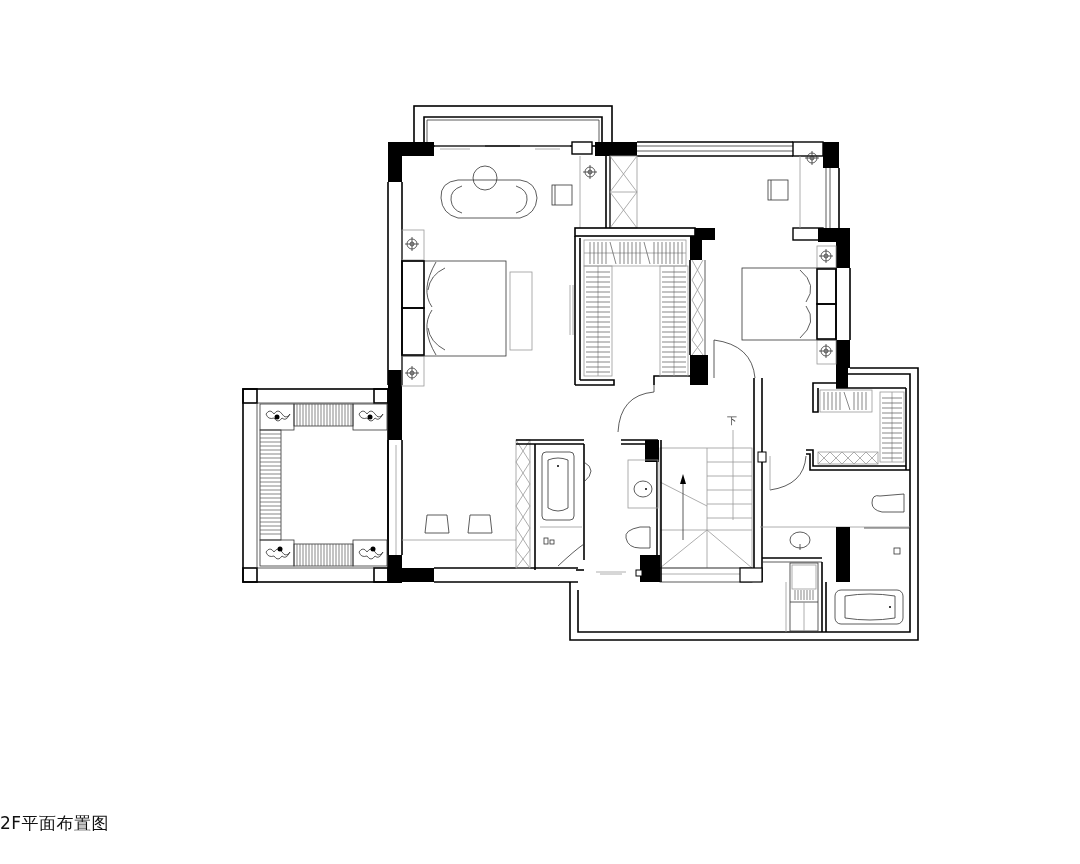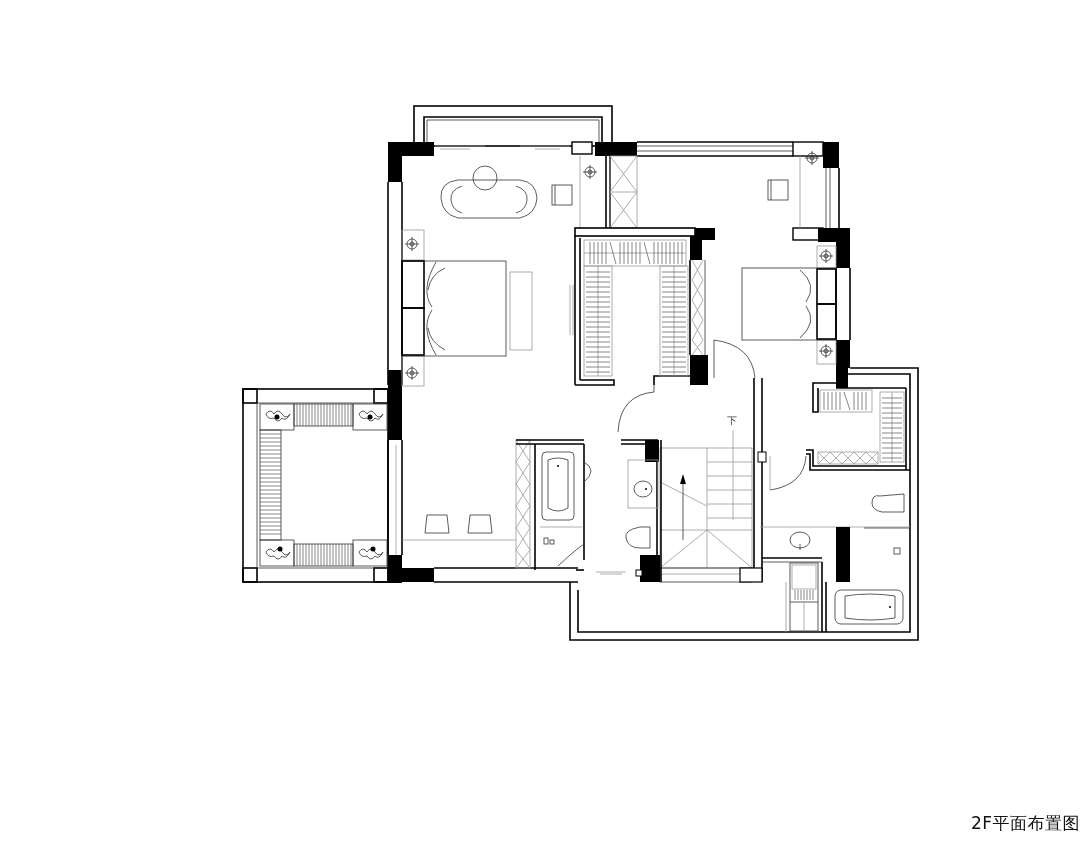--- a/index.html
+++ b/index.html
@@ -1,18 +1,18 @@
 <!DOCTYPE html>
 <html><head>
 <meta charset="utf-8">
 <style>
   html, body { margin: 0; padding: 0; background: #ffffff; }
   body { width: 1080px; height: 864px; position: relative; overflow: hidden; font-family: "DejaVu Sans", sans-serif; }
   #plan { position: absolute; left: 0; top: 0; width: 1080px; height: 864px; }
-  .caption { position: absolute; left: 0; width: 1080px; top: 812px; text-align: right; font-size: 17px; color: #111; letter-spacing: 0.5px; font-family: "DejaVu Sans", sans-serif; }
+  .caption { position: absolute; left: 0; width: 1080px; top: 812px; text-align: left; font-size: 17px; color: #111; letter-spacing: 0.5px; font-family: "DejaVu Sans", sans-serif; }
   .wall { fill: #000; }
   .ln { stroke: #000; fill: none; stroke-width: 1.6; }
   .thin { stroke: #333; fill: none; stroke-width: 0.8; }
   .gray { stroke: #999; fill: none; stroke-width: 0.8; }
   .hatch { stroke: #555; stroke-width: 0.7; }
   .white { fill: #fff; }
   .stair-label { font-size: 10px; fill: #444; font-family: "DejaVu Sans", sans-serif; }
 </style>
 </head>
 <body>

